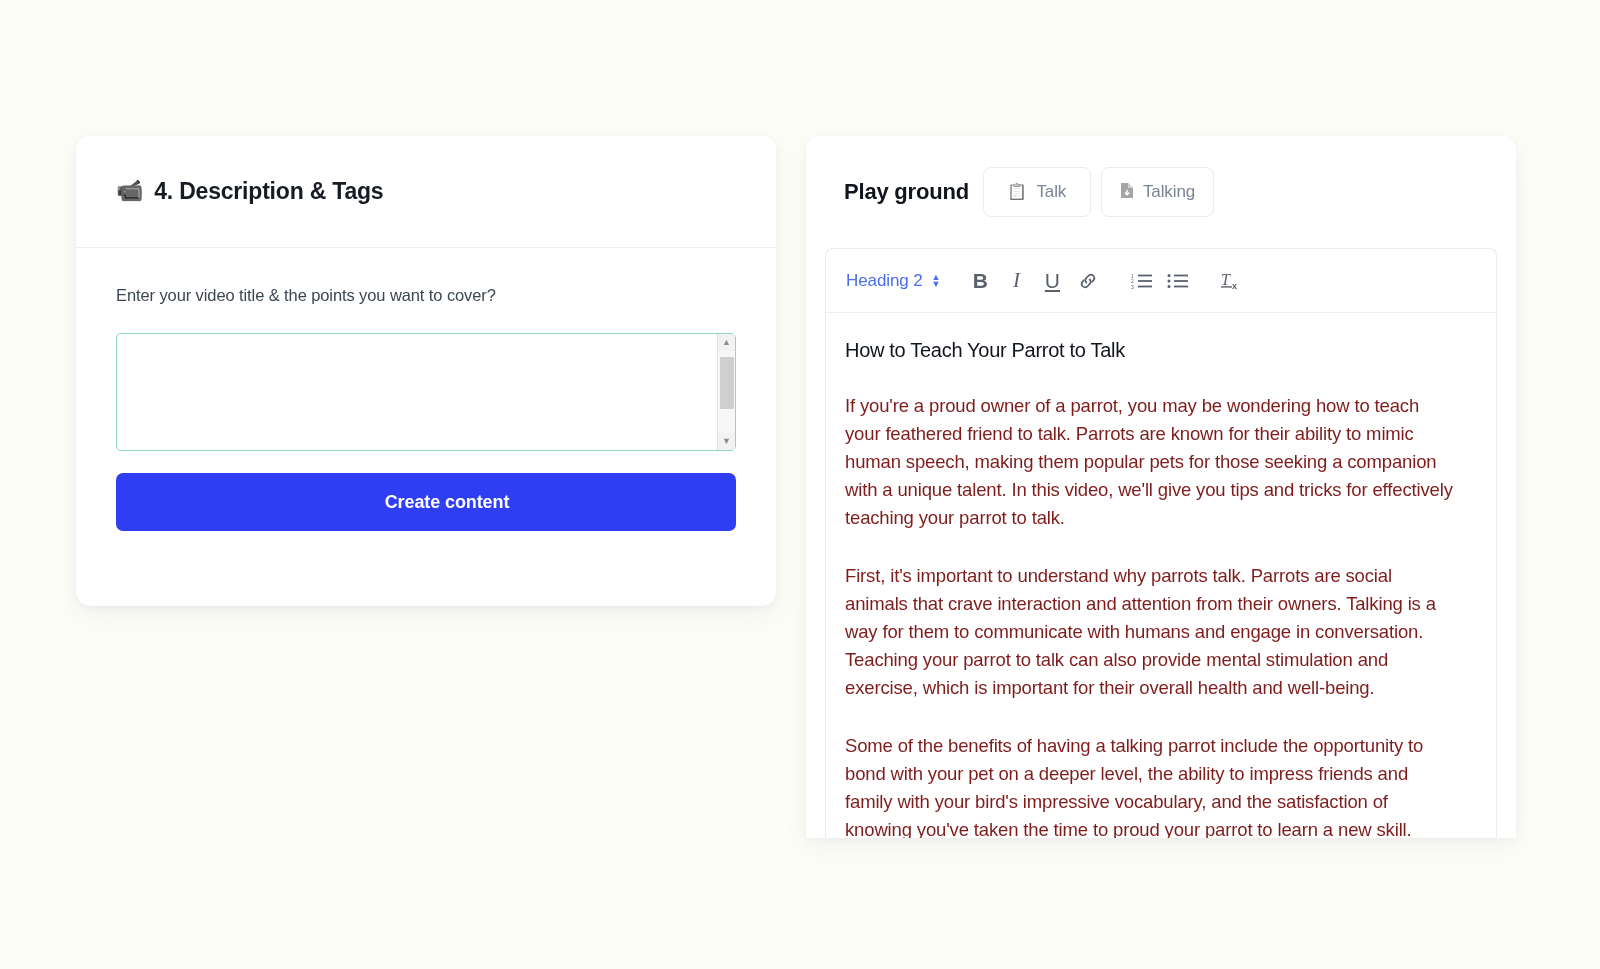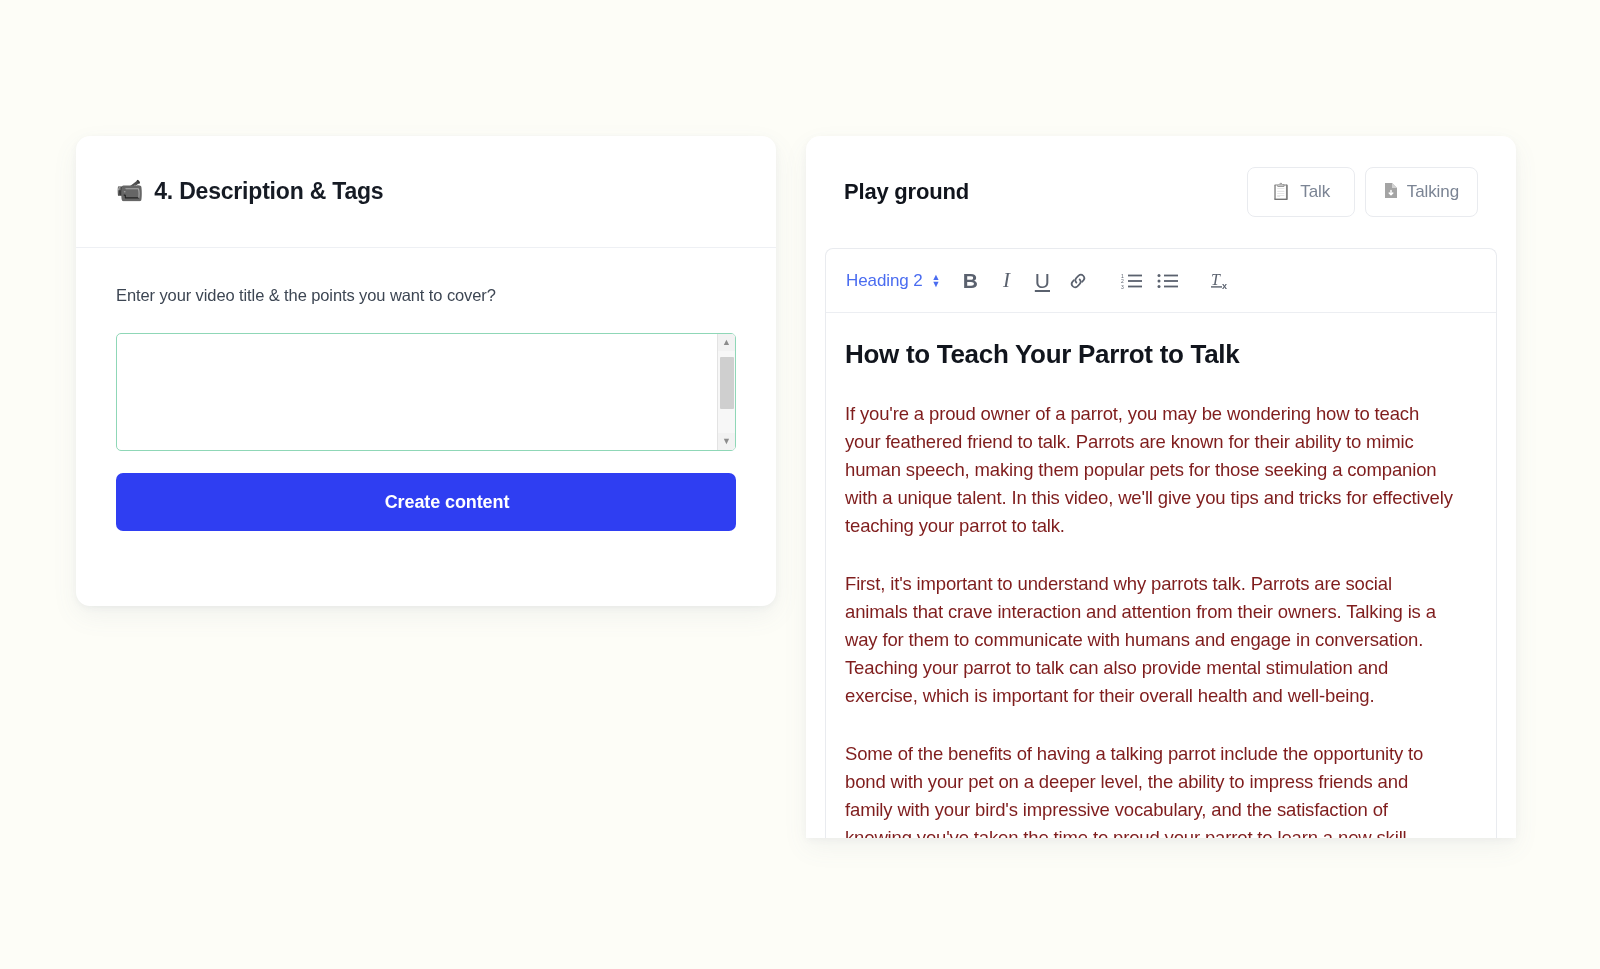--- a/index.html
+++ b/index.html
@@ -157,22 +157,23 @@
     background: #ffffff;
     border-radius: 14px 14px 0 0;
     box-shadow: 0 2px 6px rgba(100,110,140,0.06),
                 0 10px 26px rgba(100,110,140,0.07);
     overflow: hidden;
   }
   .right-card-header {
     height: 112px;
     display: flex;
     align-items: center;
-    justify-content: space-between;
+    justify-content: flex-start;
     padding: 0 38px 0 38px;
+    gap: 14px;
   }
   .playground-title {
     font-size: 22px;
     font-weight: bold;
     color: #10141c;
     letter-spacing: -0.2px;
   }
   .header-actions {
     display: flex;
     gap: 10px;
@@ -217,21 +218,21 @@
     gap: 0;
     padding: 0 20px;
     border-bottom: 1px solid #eceef2;
   }
   .heading-select {
     display: flex;
     align-items: center;
     gap: 9px;
     color: #4a6cf0;
     font-size: 17px;
-    margin-right: 12px;
+    margin-right: 22px;
     cursor: pointer;
     letter-spacing: -0.1px;
   }
   .updown {
     display: inline-flex;
     flex-direction: column;
     align-items: center;
     line-height: 0;
     color: #4a6cf0;
   }
@@ -258,22 +259,22 @@
   .tb-i { font-style: italic; font-size: 21px; }
   .tb-u { text-decoration: underline; font-size: 21px; font-family: "Liberation Sans", sans-serif; }
 
   
   .editor-content {
     padding: 26px 38px 0 19px;
     height: 526px;
     overflow: hidden;
   }
   .doc-h2 {
-    font-size: 26px;
-    font-weight: bold;
+    font-size: 20px;
+    font-weight: normal;
     color: #11151d;
     margin: 0 0 30px 0;
     letter-spacing: -0.3px;
   }
   .doc-p {
     font-size: 18.5px;
     line-height: 28px;
     color: #7f1d1d;
     margin: 0 0 30px 0;
     letter-spacing: -0.15px;

